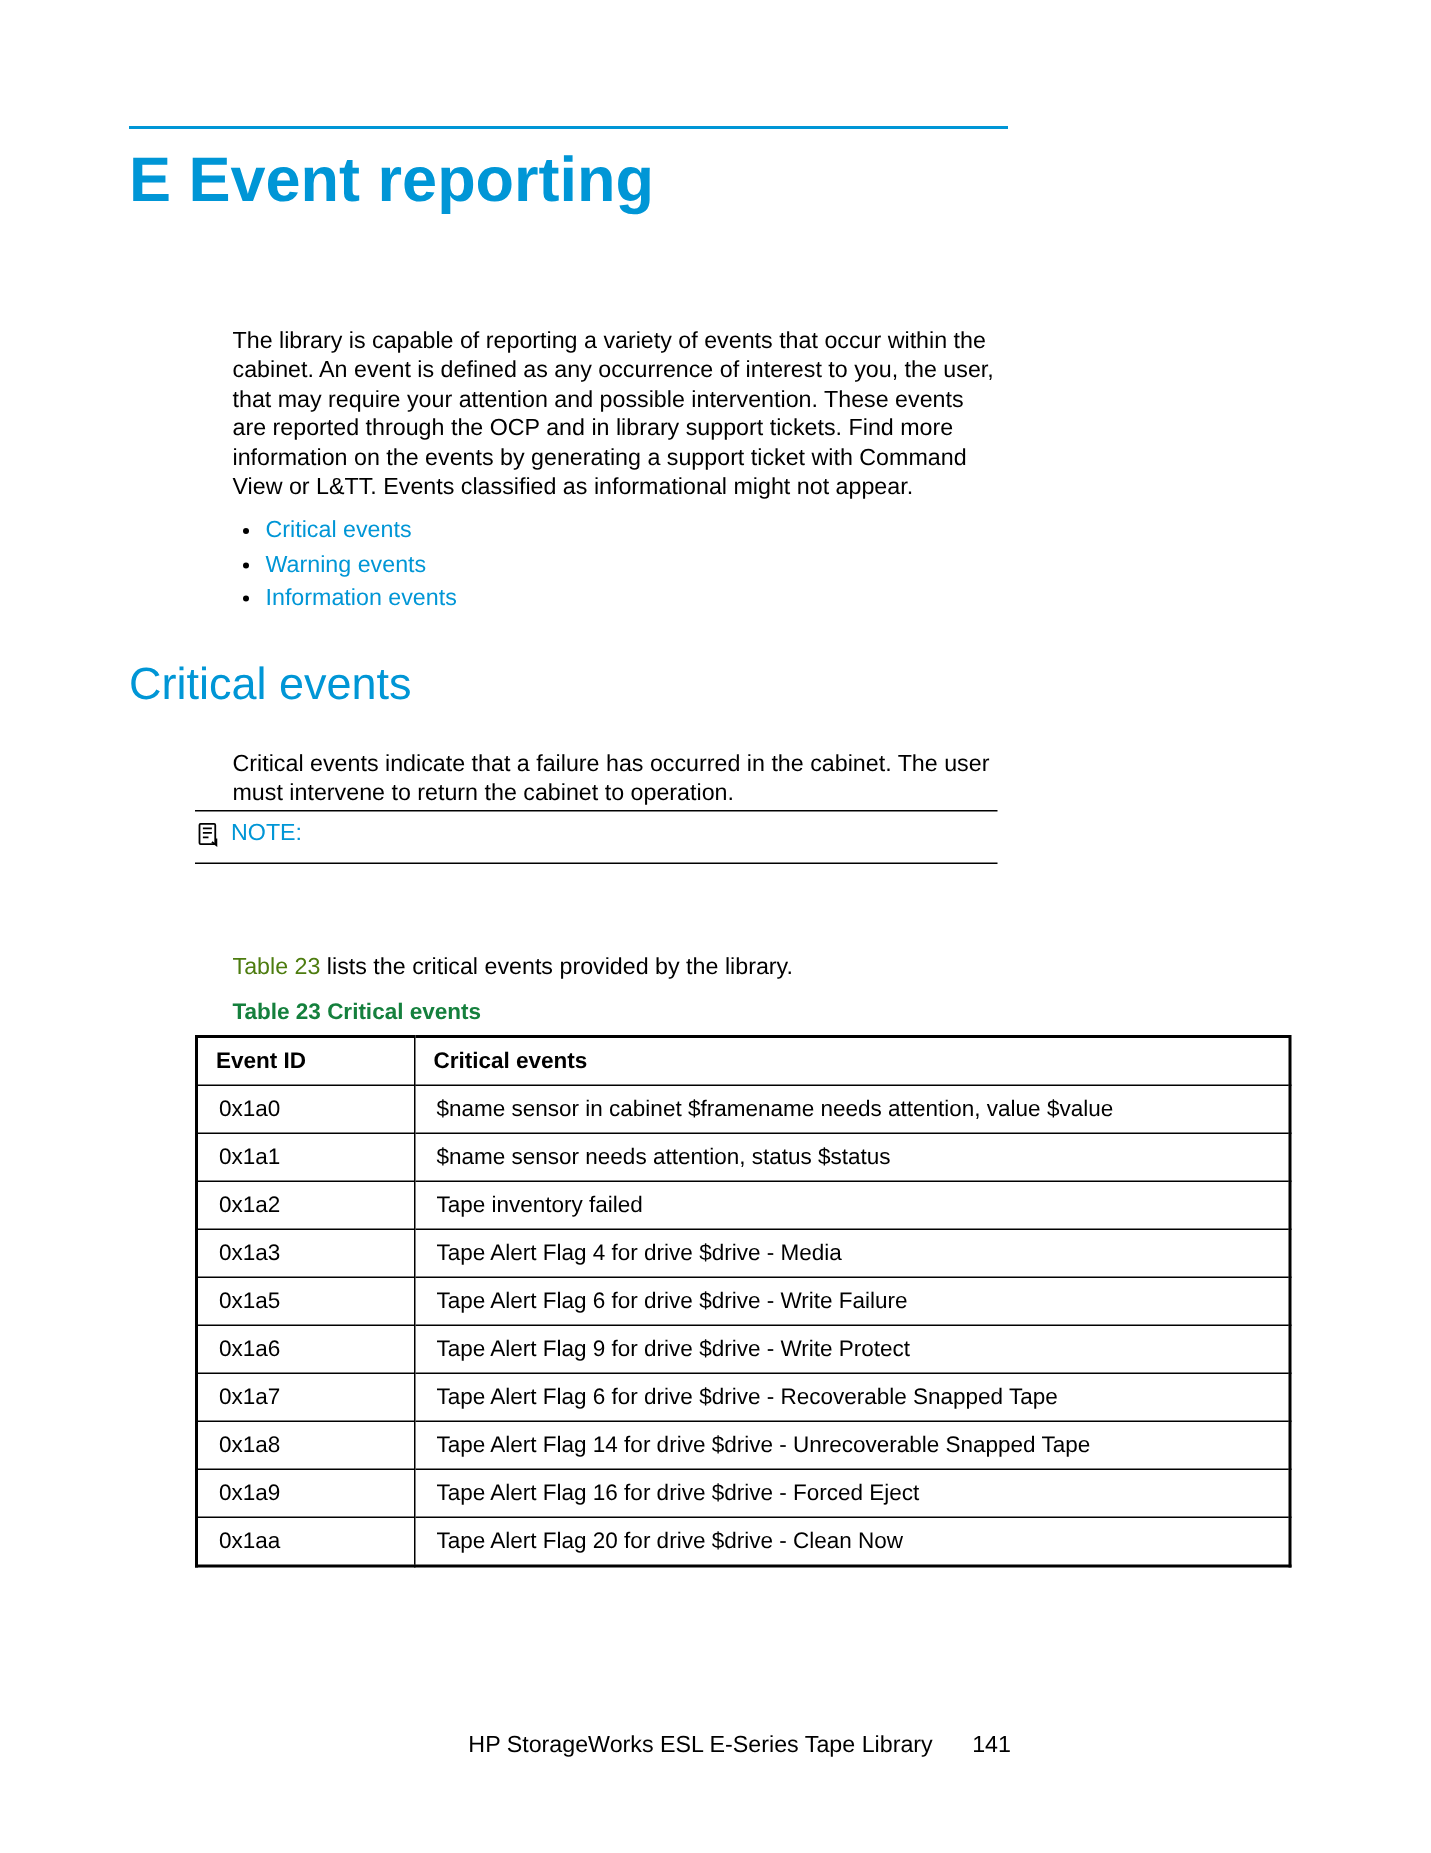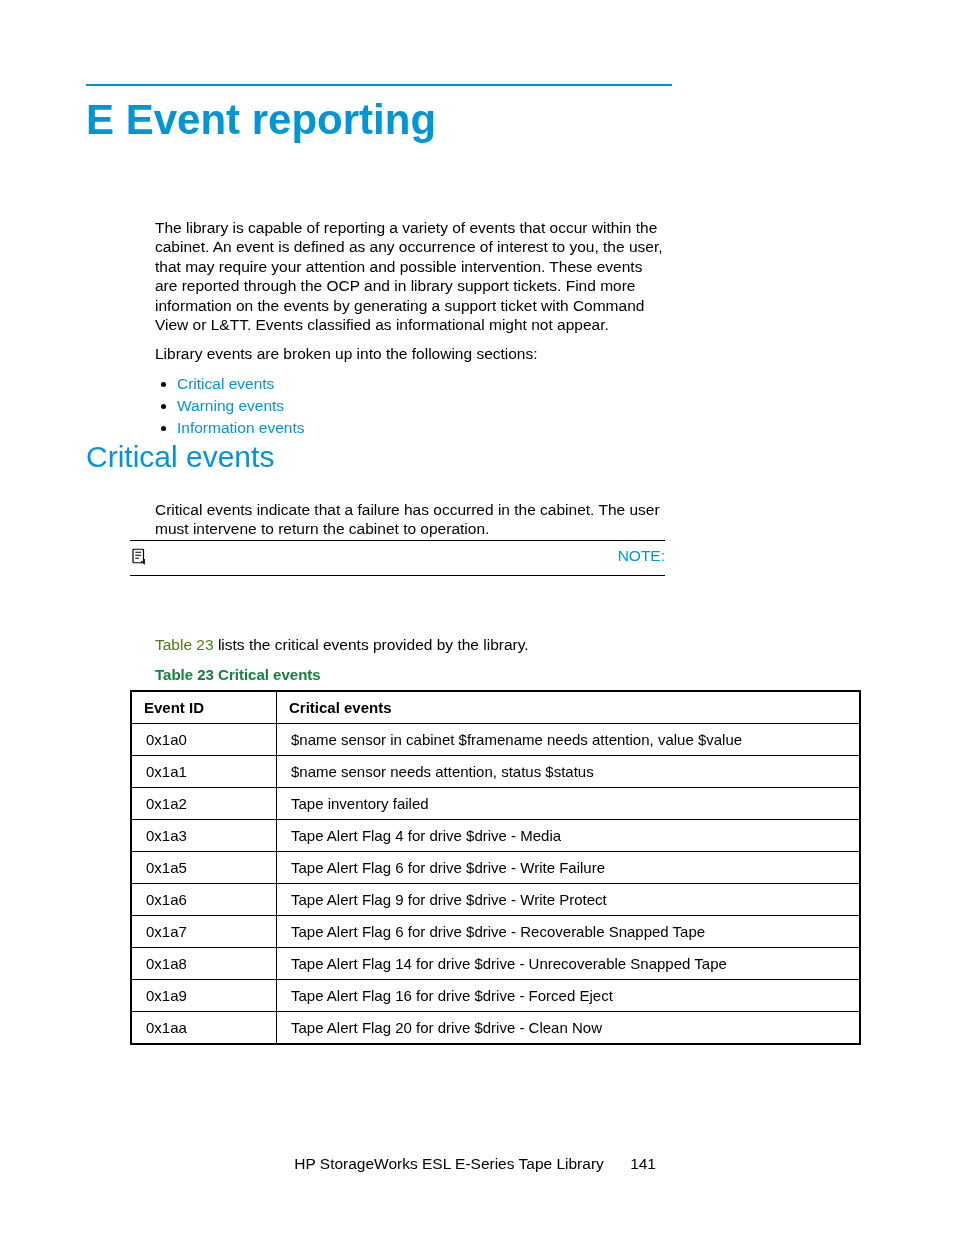--- a/index.html
+++ b/index.html
@@ -88,21 +88,20 @@
     margin: 0 0 6px 0;
   }
   .note-rule.bottom {
     margin: 10px 0 0 0;
   }
   .note-head {
     display: flex;
     align-items: center;
     gap: 6px;
     margin-left: 0px;
-    justify-content: space-between;
   }
   .note-icon {
     width: 18px;
     height: 18px;
     flex: none;
   }
   .note-label {
     color: #0096d6;
     font-size: 15.5px;
   }
@@ -168,41 +167,40 @@
   }
   .critical-table tbody tr:first-child td {
     border-top: none;
   }
   .critical-table td.col-id {
     width: 120px;
     border-right: 1px solid #000;
   }
   .footer {
     position: absolute;
-    right: 102px;
+    right: 84px;
     bottom: 62px;
     font-size: 15.5px;
     text-align: right;
   }
   .footer .pn {
     display: inline-block;
     margin-left: 22px;
   }
 </style>
 </head>
 <body>
 <div class="page">
 
 <div class="top-rule"></div>
 
 <div class="chapter-title">E Event reporting</div>
 
 <div class="body">
   <p>The library is capable of reporting a variety of events that occur within the cabinet. An event is defined as any occurrence of interest to you, the user, that may require your attention and possible intervention. These events are reported through the OCP and in library support tickets. Find more information on the events by generating a support ticket with Command View or L&amp;TT. Events classified as informational might not appear.</p>
-  <p>Library events are broken up into the following sections:</p>
   <ul class="link-list">
     <li><a>Critical events</a></li>
     <li><a>Warning events</a></li>
     <li><a>Information events</a></li>
   </ul>
 </div>
 
 <div class="section-title">Critical events</div>
 
 <div class="section-body">

